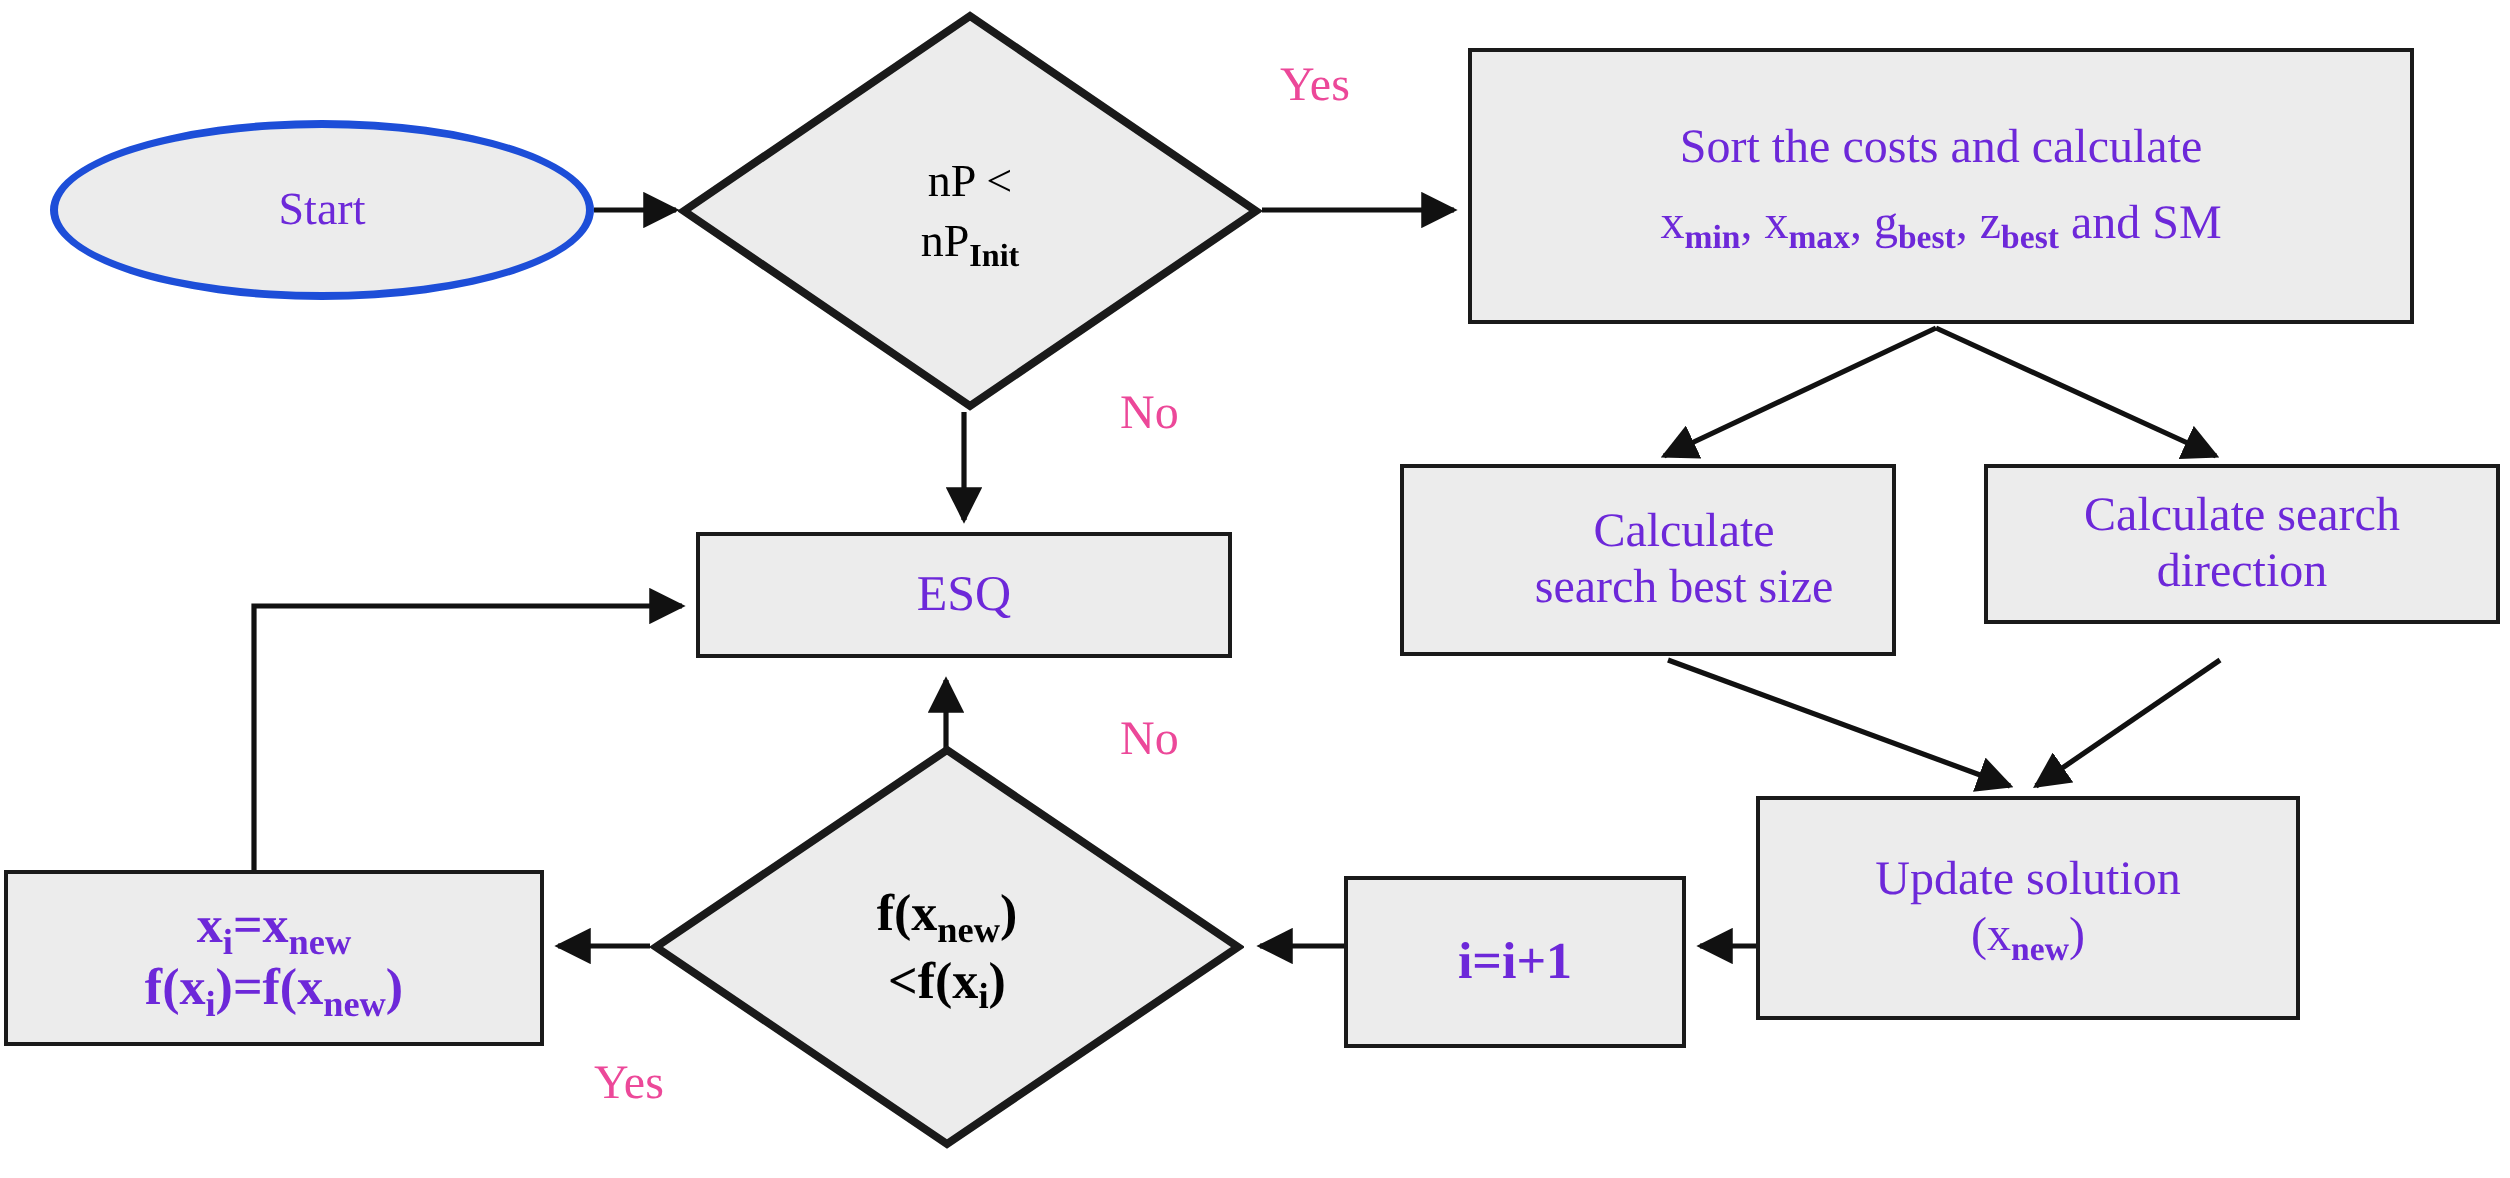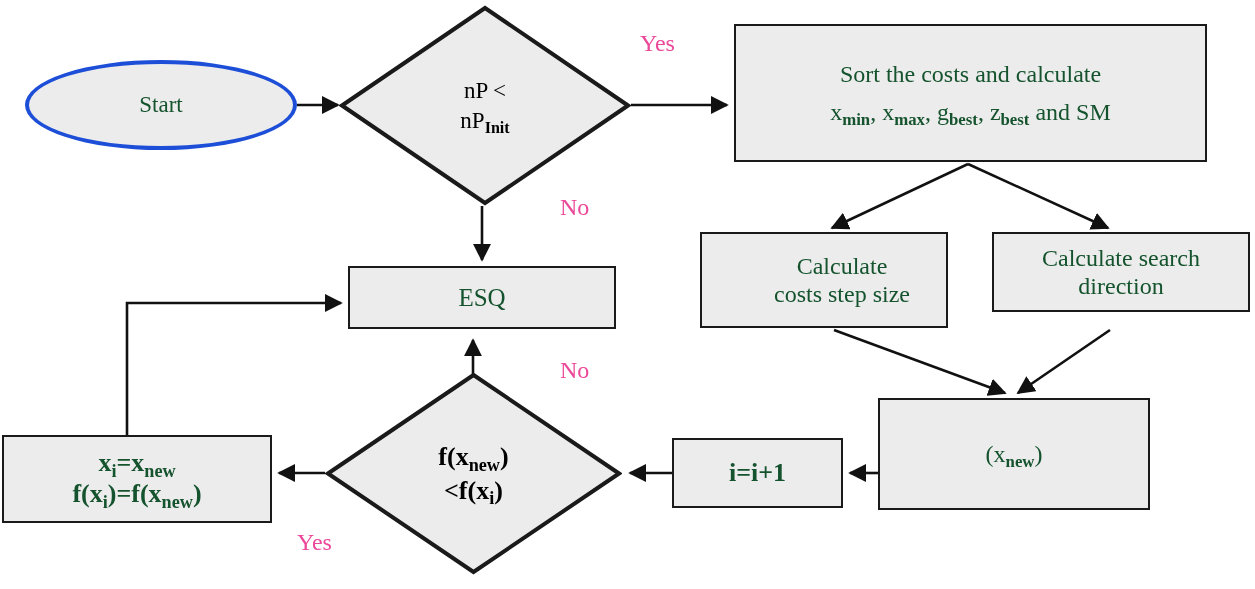--- a/index.html
+++ b/index.html
@@ -26,21 +26,21 @@
     height: 589px;
     pointer-events: none;
   }
   .node {
     position: absolute;
     box-sizing: border-box;
     display: flex;
     align-items: center;
     justify-content: center;
     text-align: center;
-    color: #14532d;
+    color: #6d28d9;
     line-height: 1.18;
   }
   .rect {
     background: #ececec;
     border: 2.5px solid #1a1a1a;
   }
   .ellipse {
     background: #ececec;
     border: 4px solid #1d4ed8;
     border-radius: 50%;
@@ -138,37 +138,38 @@
 
   <div class="node rect fs-box" style="left:734px; top:24px; width:473px; height:138px; flex-direction:column;">
     <div style="margin-bottom:10px;">Sort the costs and calculate</div>
     <div>
       <span><span>x</span><sub>min</sub></span><span><span>, x</span><sub>max</sub></span><span><span>, g</span><sub>best</sub></span><span><span>, z</span><sub>best</sub></span><span> and SM</span>
     </div>
   </div>
 
   <div class="node rect fs-box" style="left:700px; top:232px; width:248px; height:96px; flex-direction:column;padding-left:36px;">
     <div>Calculate</div>
-    <div>costs step size</div>
+    <div>search best size</div>
   </div>
 
   <div class="node rect fs-box" style="left:992px; top:232px; width:258px; height:80px; flex-direction:column;">
     <div>Calculate search</div>
     <div>direction</div>
   </div>
 
   <div class="node rect fs-esq" style="left:348px; top:266px; width:268px; height:63px;">
     <span>ESQ</span>
   </div>
 
   <div class="node rect fs-box" style="left:878px; top:398px; width:272px; height:112px; flex-direction:column;">
+    <div>Update solution</div>
     <div><span>(x</span><sub>new</sub><span>)</span></div>
   </div>
 
-  <div class="node rect fs-small" style="left:672px; top:438px; width:171px; height:70px;">
+  <div class="node rect fs-small" style="left:672px; top:438px; width:171px; height:86px;">
     <span class="boldmath">i=i+1</span>
   </div>
 
   <div class="diamond-wrap" style="left:325px; top:372px; width:297px; height:203px;">
     <svg class="diamond-shape" viewBox="0 0 297 203" preserveAspectRatio="none">
       <polygon points="148.5,3 294,101.5 148.5,200 3,101.5" fill="#ececec" stroke="#1a1a1a" stroke-width="4"></polygon>
     </svg>
     <div class="diamond-label fs-small boldmath">
       <span class="ln2"><span>f(x</span><sub>new</sub><span>)</span></span>
       <span class="ln2"><span>&lt;f(x</span><sub>i</sub><span>)</span></span>

